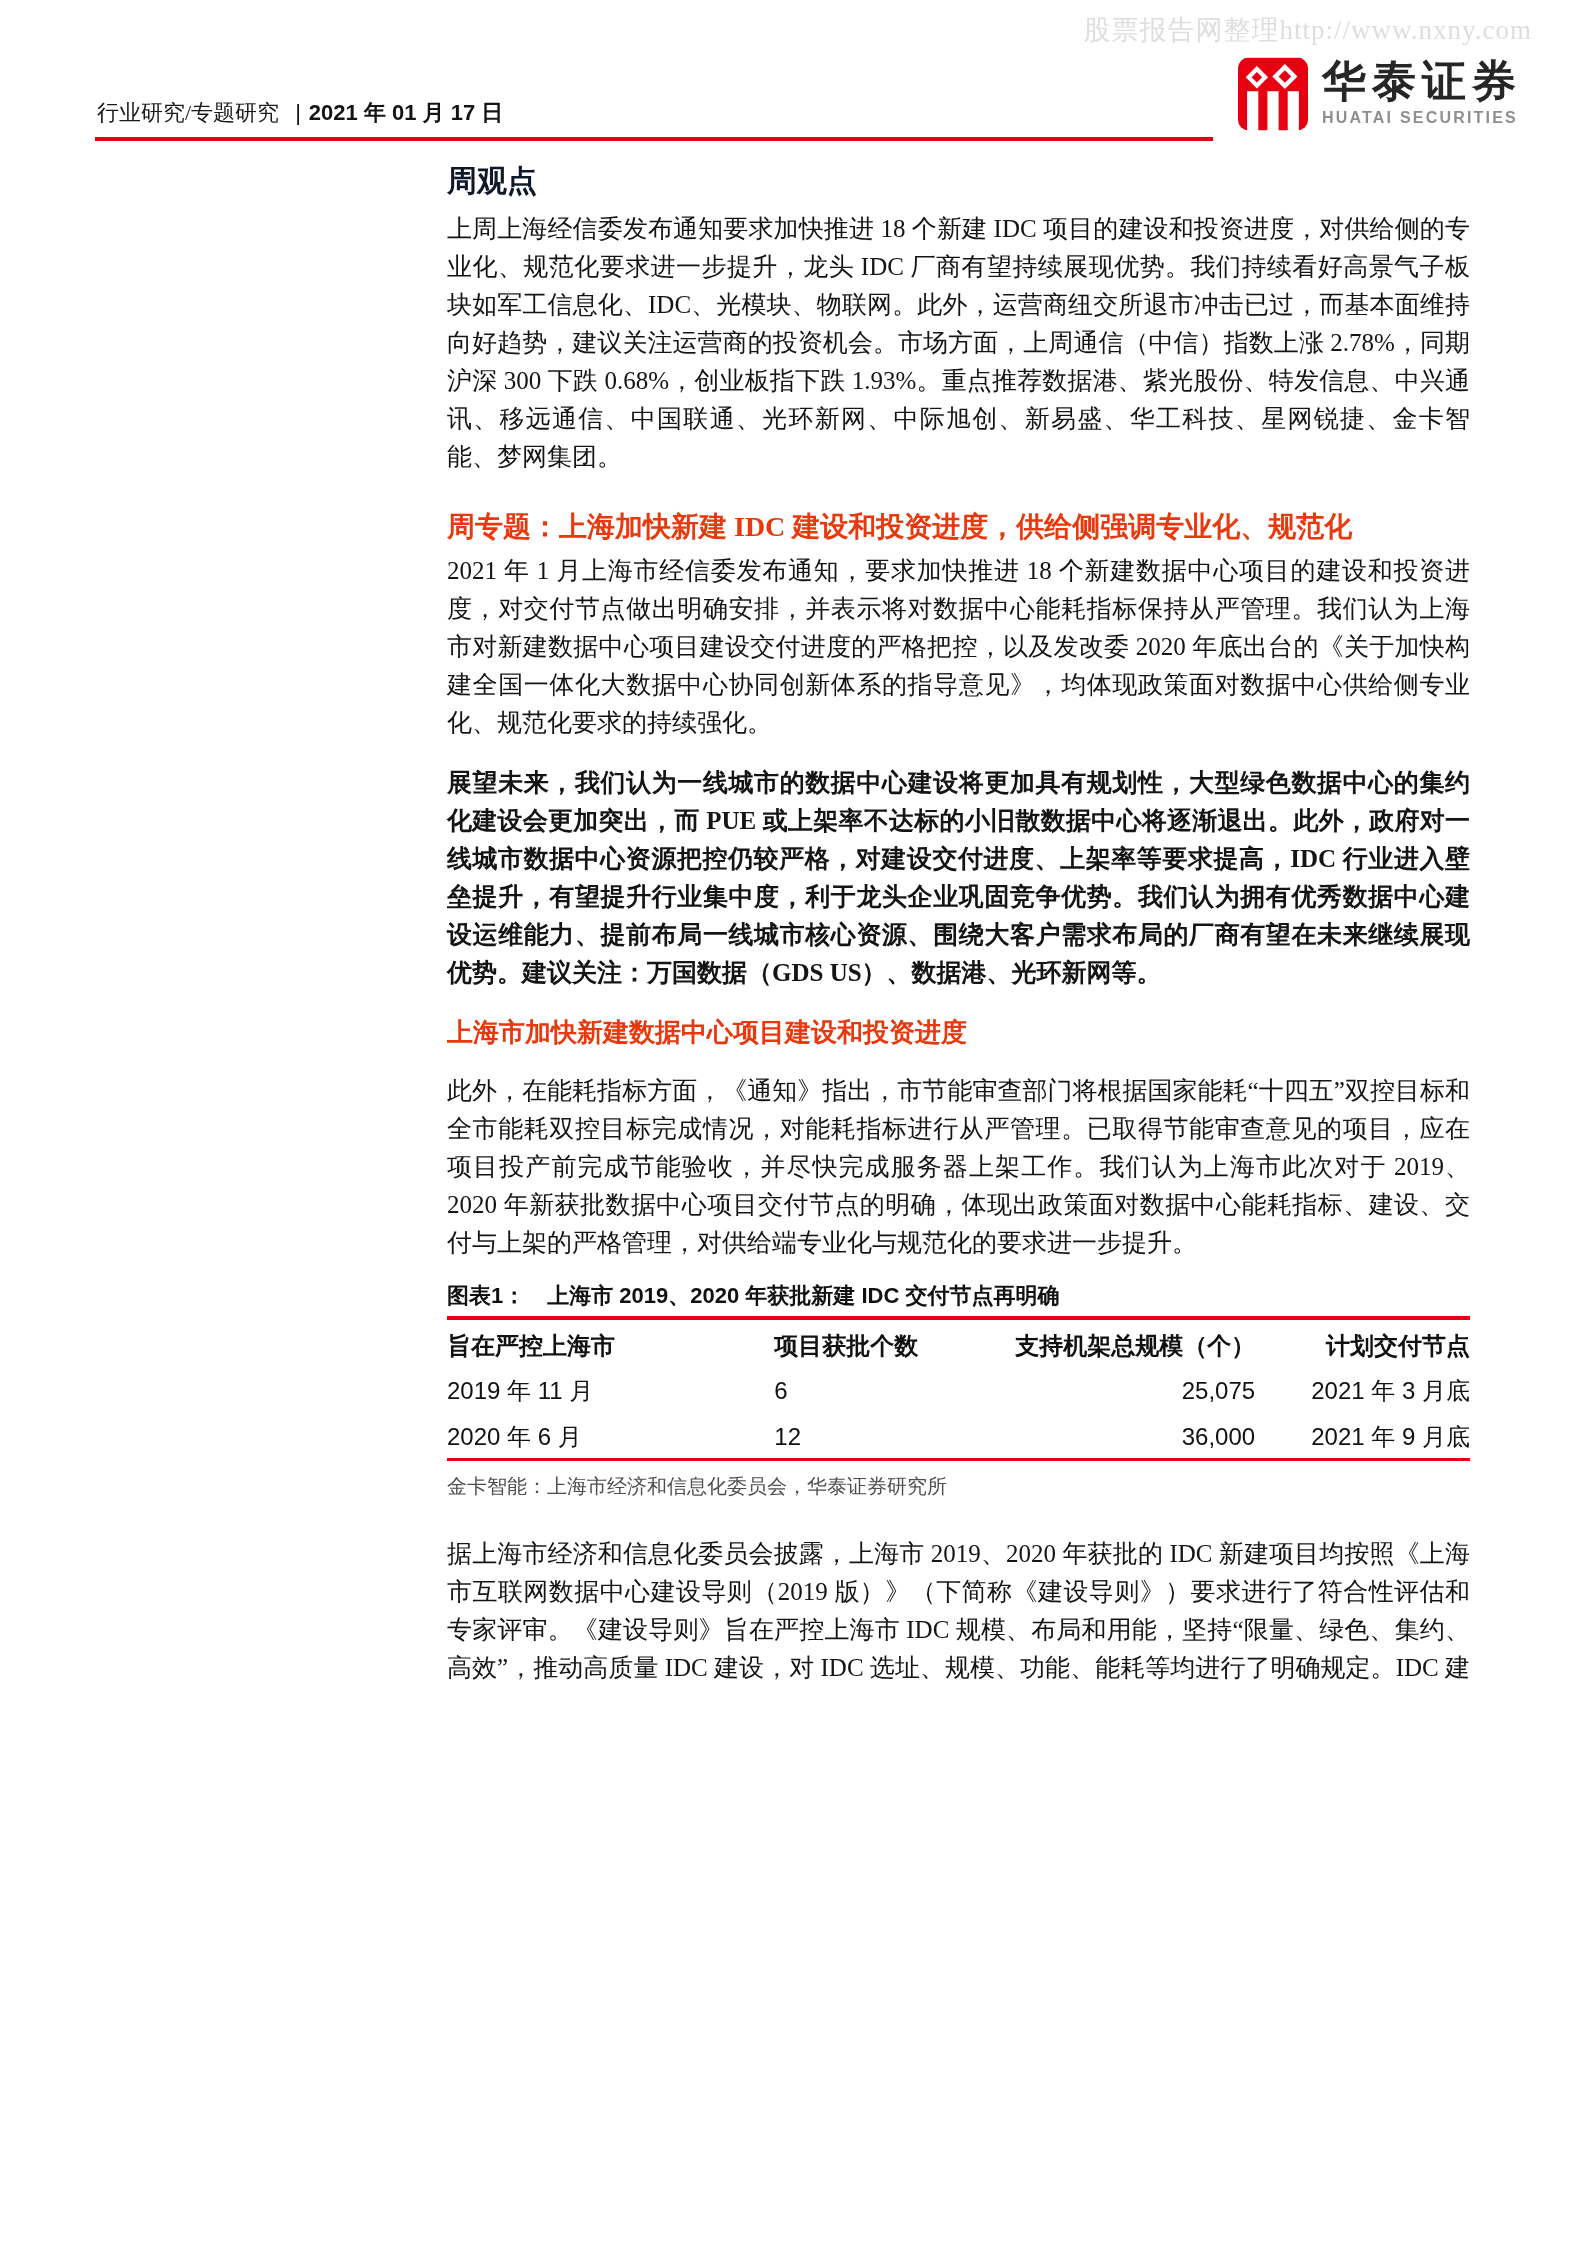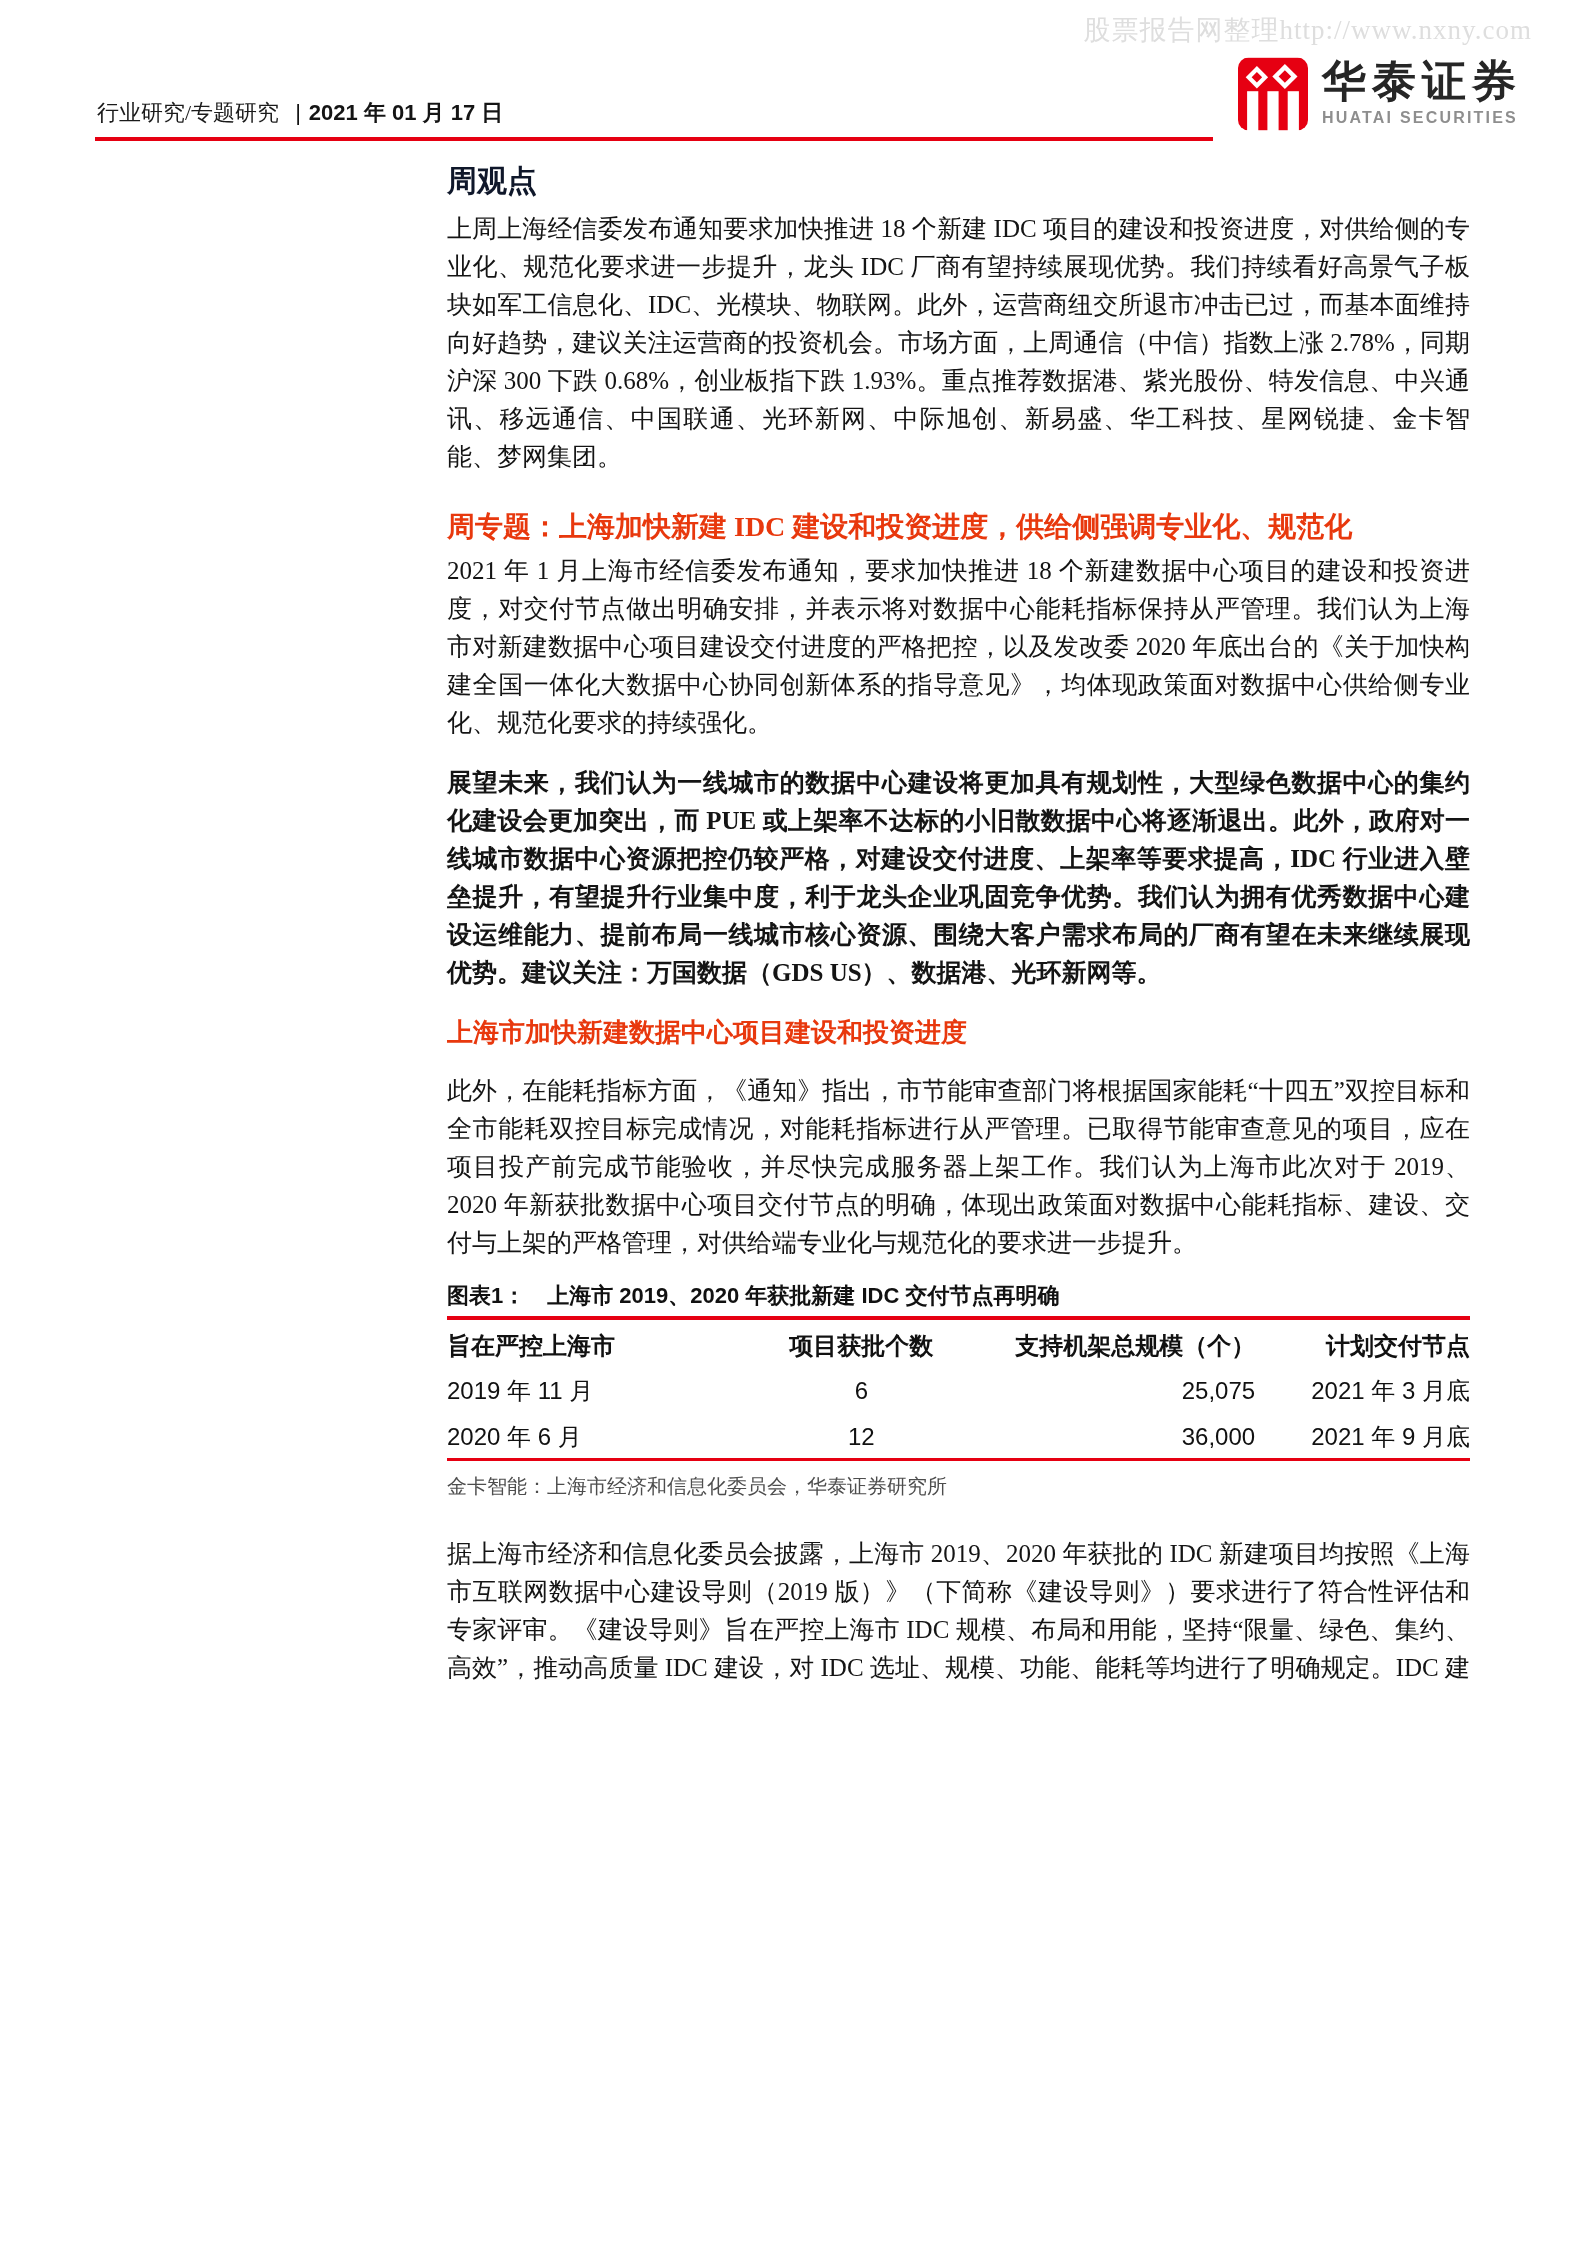--- a/index.html
+++ b/index.html
@@ -42,21 +42,21 @@
   figure.exhibit{margin:20px 0 0;padding:0;}
   .fig-title{font-family:"Liberation Sans","DejaVu Sans",sans-serif;font-weight:bold;
              font-size:22px;line-height:28px;color:#111;display:flex;}
   .fig-label{margin-right:22px;}
   .fig-rule-top{height:4px;background:#e60012;margin-top:6px;}
   table.data{width:100%;border-collapse:collapse;font-family:"Liberation Sans","DejaVu Sans",sans-serif;
              font-size:24px;color:#111;}
   table.data th{font-weight:bold;padding:10px 0 4px;}
   table.data td{padding:9px 0 5px;}
   .c1{text-align:left;width:32%;}
-  .c2{text-align:center;width:17%;}
+  .c2{text-align:left;width:17%;}
   .c3{text-align:right;width:30%;}
   .c4{text-align:right;width:21%;}
   .fig-rule-bottom{height:3px;background:#e60012;}
   .fig-source{margin-top:12px;font-size:20px;line-height:26px;color:#4d4d4d;}
 
   
   .footer-rule{position:absolute;left:95px;top:2164px;width:1350px;height:4px;background:#a3a3a3;}
   .disclaimer{position:absolute;left:97px;top:2188px;font-size:21px;color:#262626;}
   .page-badge{position:absolute;right:0;top:2164px;width:158px;height:80px;}
   .page-badge svg{position:absolute;inset:0;}

